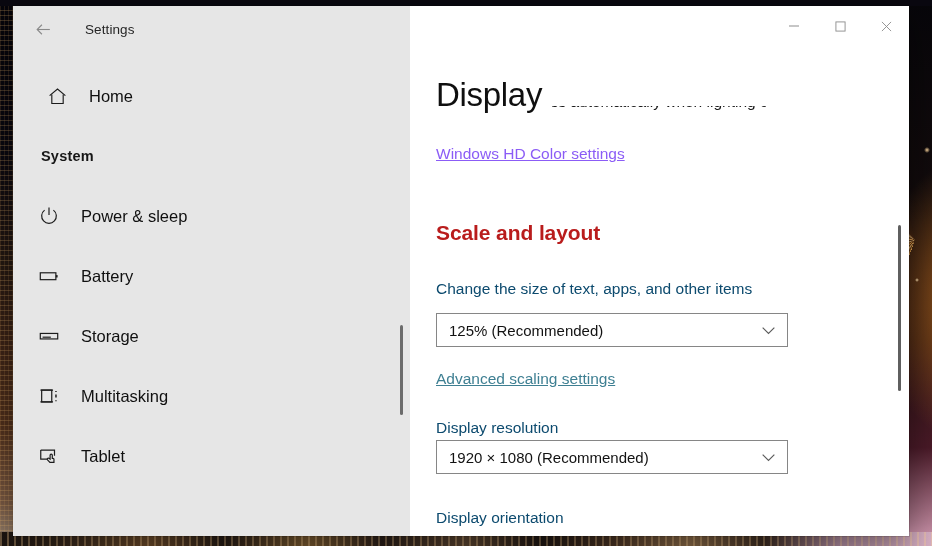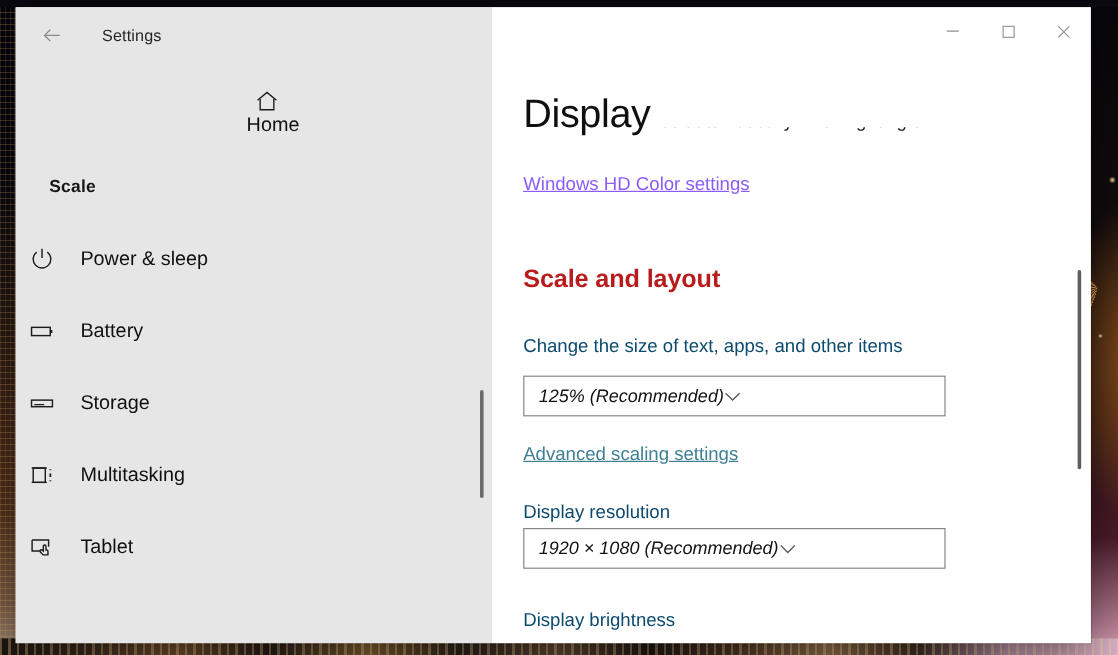--- a/index.html
+++ b/index.html
@@ -90,21 +90,21 @@
     width:44px; height:32px; margin-left:8px;
     display:flex; align-items:center; justify-content:center;
     color:#8a8a8a;
   }
   .back-btn svg { width:19px; height:19px; }
   .app-title {
     font-size:13.5px; color:#262626; margin-left:20px; letter-spacing:.1px;
   }
 
   .home-row {
-    display:flex; align-items:center; height:44px; margin-top:22px; padding-left:22px;flex-direction:column;
+    display:flex; align-items:center; height:44px; margin-top:22px; padding-left:22px;
   }
   .home-row .ico { width:44px; display:flex; justify-content:center; color:#1b1b1b; }
   .home-row .ico svg { width:21px; height:21px; }
   .home-label { font-size:16.5px; color:#101010; margin-left:10px; }
 
   .search-wrap { padding:0 12px; margin-top:12px; }
   .search-box {
     position:relative; height:36px; background:#ededed;
     border:1.5px solid #8e8e8e; display:flex; align-items:center;
   }
@@ -116,21 +116,21 @@
   .search-ico { width:34px; display:flex; justify-content:center; color:#4a4a4a; }
   .search-ico svg { width:17px; height:17px; }
 
   .section-head {
     font-size:14.5px; font-weight:bold; color:#161616;
     margin:30px 0 0 28px; letter-spacing:.2px;
   }
 
   .nav-list { margin-top:22px; }
   .nav-item {
-    display:flex; align-items:center; height:60px; cursor:default;
+    display:flex; align-items:center; height:60px; padding-left:14px; cursor:default;
   }
   .nav-item .ico {
     width:44px; display:flex; align-items:center; justify-content:center; color:#1c1c1c;
   }
   .nav-item .ico svg { width:22px; height:22px; }
   .nav-item .lbl { font-size:16.5px; color:#101010; margin-left:10px; }
 
   .nav-scrollbar {
     position:absolute; right:0px; top:0; width:14px; height:100%;
   }
@@ -182,23 +182,22 @@
   }
 
   .field-label { position:absolute; left:26px; font-size:15.5px; color:#0c4a6e; }
   .lbl-scale   { top:274px; }
   .lbl-res     { top:413px; }
   .lbl-orient  { top:503px; }
 
   .combo {
     position:absolute; left:26px; width:352px; height:34px;
     border:1.5px solid #868686; background:#fff;
-    display:flex; align-items:center; 
+    display:flex; align-items:center; justify-content:space-between;
     padding:0 11px 0 12px;
-    font-style:italic;
   }
   .combo .val { font-size:15px; color:#121212; }
   .combo .chev { color:#5c5c5c; display:flex; }
   .combo .chev svg { width:15px; height:9px; }
   .combo-scale { top:307px; }
   .combo-res   { top:434px; }
 
   .adv-link {
     position:absolute; left:26px; top:364px;
     font-size:15.5px; color:#3e7f92;
@@ -242,21 +241,21 @@
       <span class="ico">
         <svg viewBox="0 0 24 24" fill="none" stroke="currentColor" stroke-width="1.3">
           <path d="M3 11 12 3.5 21 11"></path>
           <path d="M5.5 9.6V20h13V9.6"></path>
         </svg>
       </span>
       <span class="home-label">Home</span>
     </div>
 
 
-    <div class="section-head">Scale</div>
+    <div class="section-head">System</div>
 
     <div class="nav-list">
 
       <div class="nav-item">
         <span class="ico">
           <svg viewBox="0 0 24 24" fill="none" stroke="currentColor" stroke-width="1.3">
             <path d="M7.2 5.6a8 8 0 1 0 9.6 0"></path>
               <path d="M12 2.6v8.2"></path>
           </svg>
         </span>
@@ -361,21 +360,21 @@
 
       <div class="combo combo-res">
         <span class="val">1920 × 1080 (Recommended)</span>
         <span class="chev">
           <svg viewBox="0 0 16 10" fill="none" stroke="currentColor" stroke-width="1.3">
             <path d="M1.5 1.8 8 8.2l6.5-6.4"></path>
           </svg>
         </span>
       </div>
 
-      <div class="field-label lbl-orient">Display brightness</div>
+      <div class="field-label lbl-orient">Display orientation</div>
 
     </div>
 
     <div class="content-scrollbar">
       <div class="content-thumb"></div>
     </div>
   </div>
 </div>
 
 </body></html>

